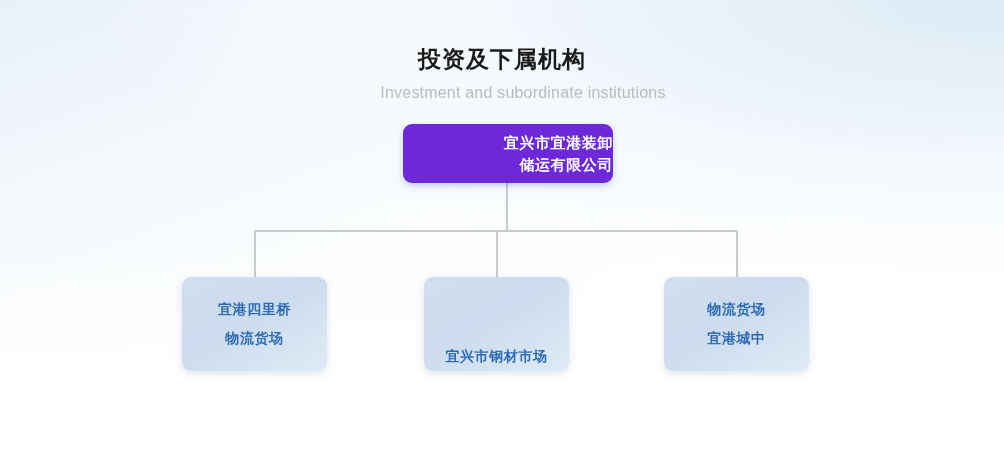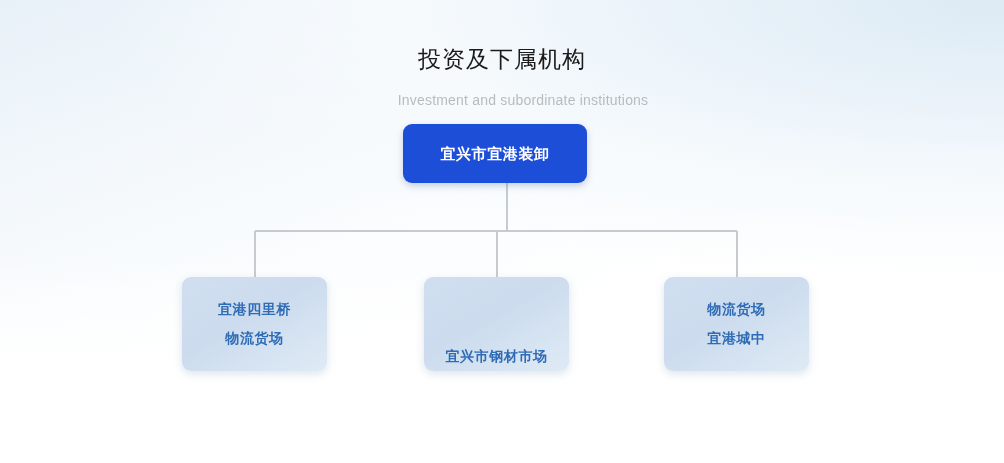--- a/index.html
+++ b/index.html
@@ -42,29 +42,29 @@
   .heading {
     position: absolute;
     left: 0;
     top: 44px;
     width: 1004px;
     text-align: center;
     z-index: 3;
   }
   .heading-title {
     font-size: 23px;
-    font-weight: normal;
+    font-weight: bold;
     color: #1a1a1a;
     letter-spacing: 1px;
     line-height: 30px;
     white-space: nowrap;
   }
   .heading-subtitle {
-    margin-top: 18px;
-    font-size: 14px;
+    margin-top: 10px;
+    font-size: 16px;
     font-weight: normal;
     color: #b6bcc2;
     letter-spacing: 0.2px;
     line-height: 17px;
     white-space: nowrap;
     padding-left: 42px;
   }
 
   
   .connectors {
@@ -85,24 +85,25 @@
     align-items: center;
     justify-content: center;
     border-radius: 9px;
     z-index: 2;
     text-align: center;
   }
 
   .node-root {
     left: 403px;
     top: 124px;
-    width: 184px;
+    width: 210px;
     height: 59px;
-    background: #1d4ed8;
+    background: #6d28d9;
     box-shadow: 0 3px 7px rgba(70, 110, 160, 0.30);
+    align-items: flex-end;
   }
   .node-root .node-line {
     color: #ffffff;
     font-size: 15px;
     font-weight: bold;
     line-height: 22px;
     letter-spacing: 0.6px;
   }
 
   .node-child {
@@ -143,20 +144,21 @@
       <line x1="507" y1="183" x2="507" y2="231"></line>
       <line x1="255" y1="231" x2="737" y2="231"></line>
       <line x1="255" y1="231" x2="255" y2="277"></line>
       <line x1="497" y1="231" x2="497" y2="277"></line>
       <line x1="737" y1="231" x2="737" y2="277"></line>
     </g>
   </svg>
 
   <div class="node node-root">
     <div class="node-line">宜兴市宜港装卸</div>
+    <div class="node-line">储运有限公司</div>
   </div>
 
   <div class="node node-child c0">
     <div class="node-line">宜港四里桥</div>
     <div class="node-line">物流货场</div>
   </div>
 
   <div class="node node-child c1">
     <div class="node-line">宜兴市钢材市场</div>
   </div>

